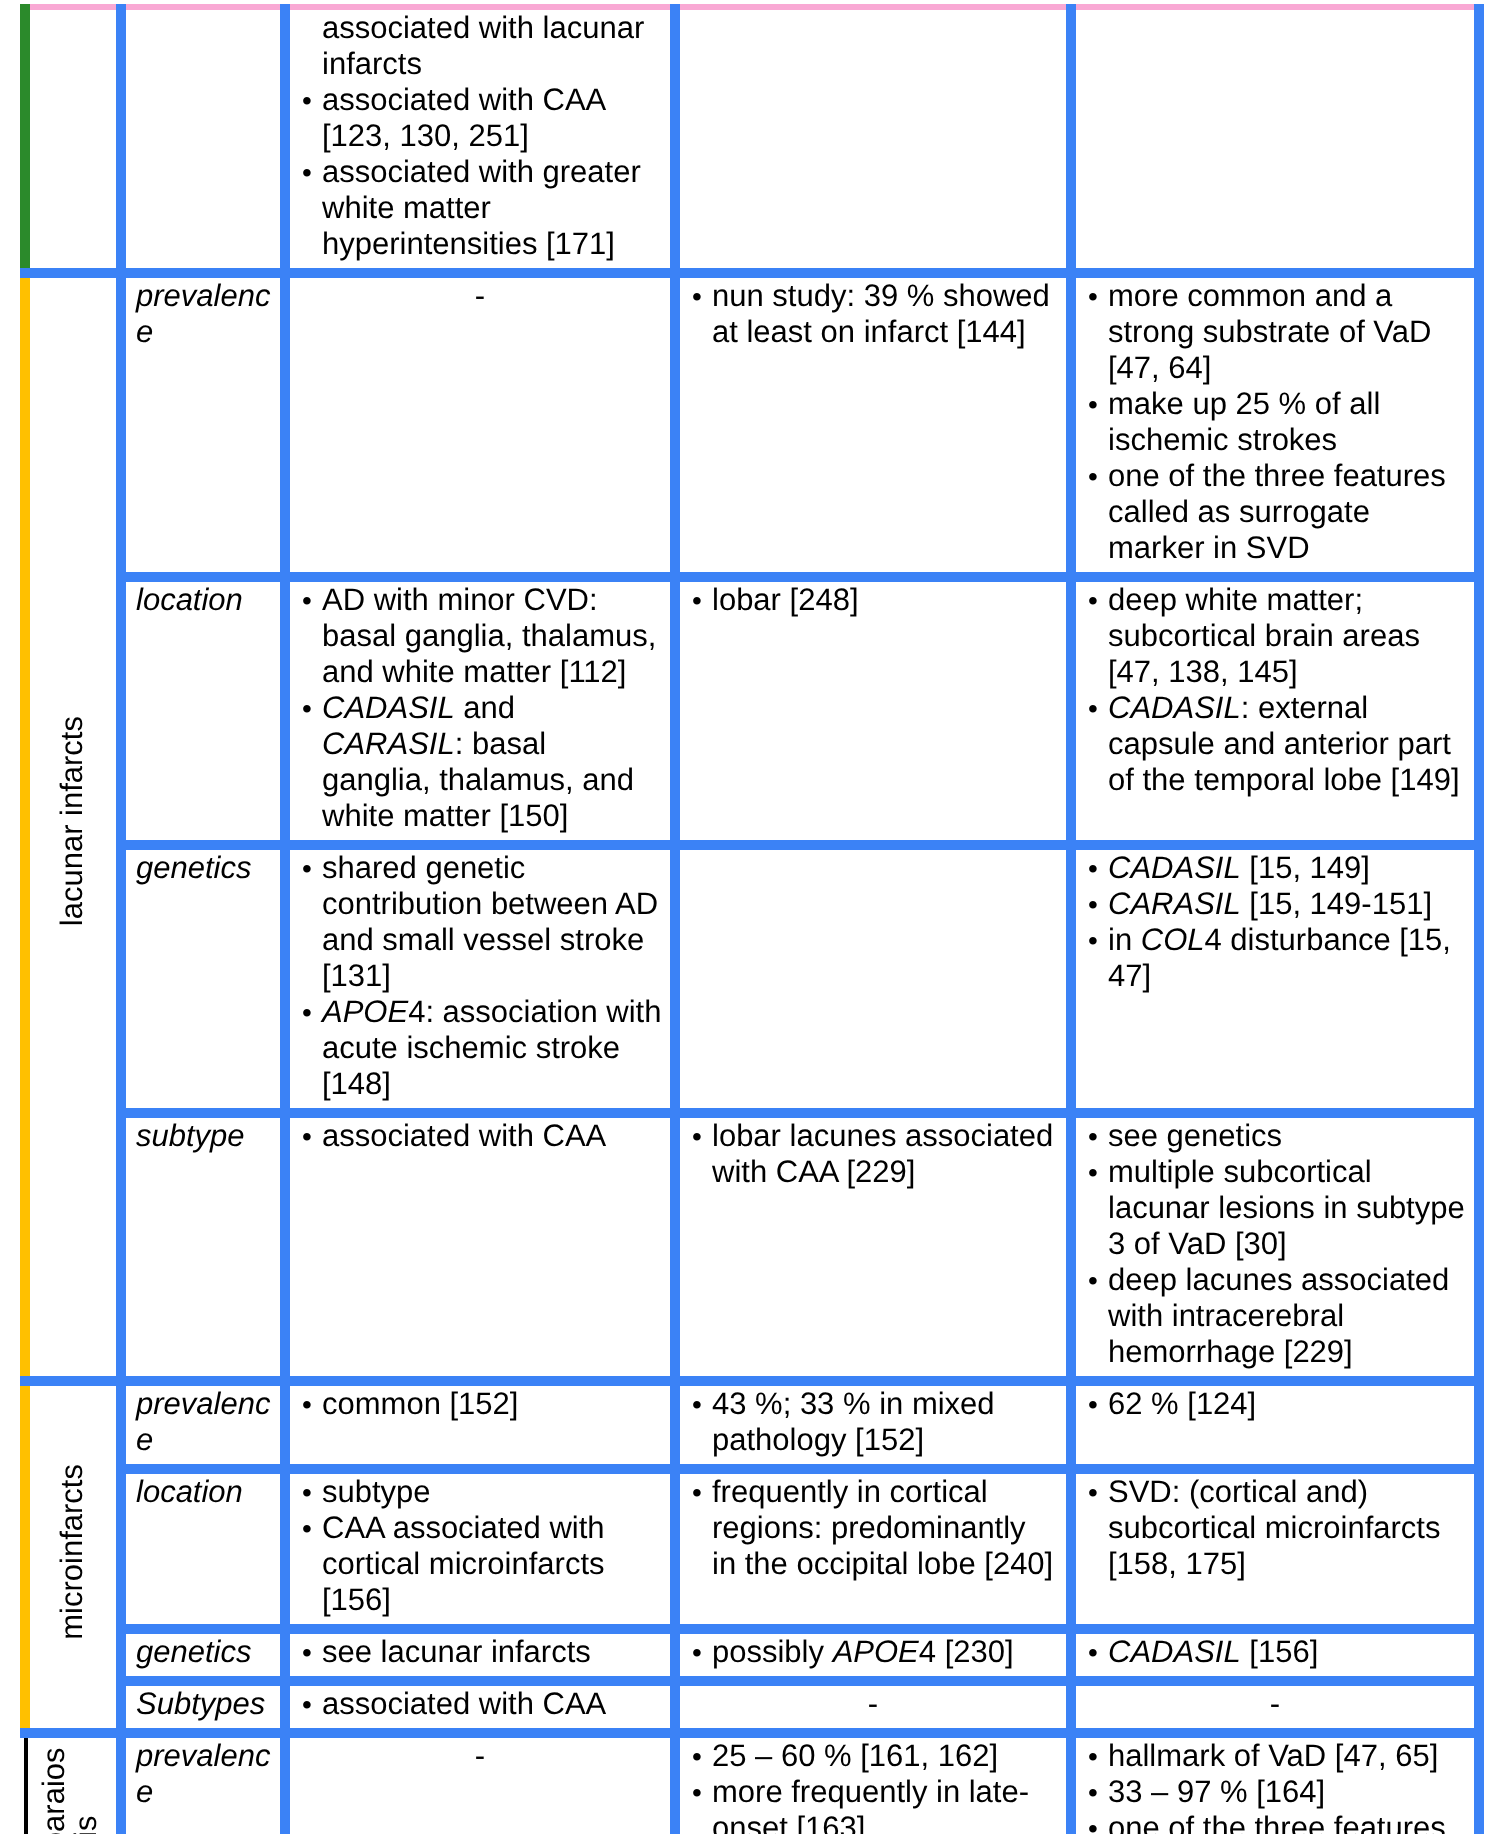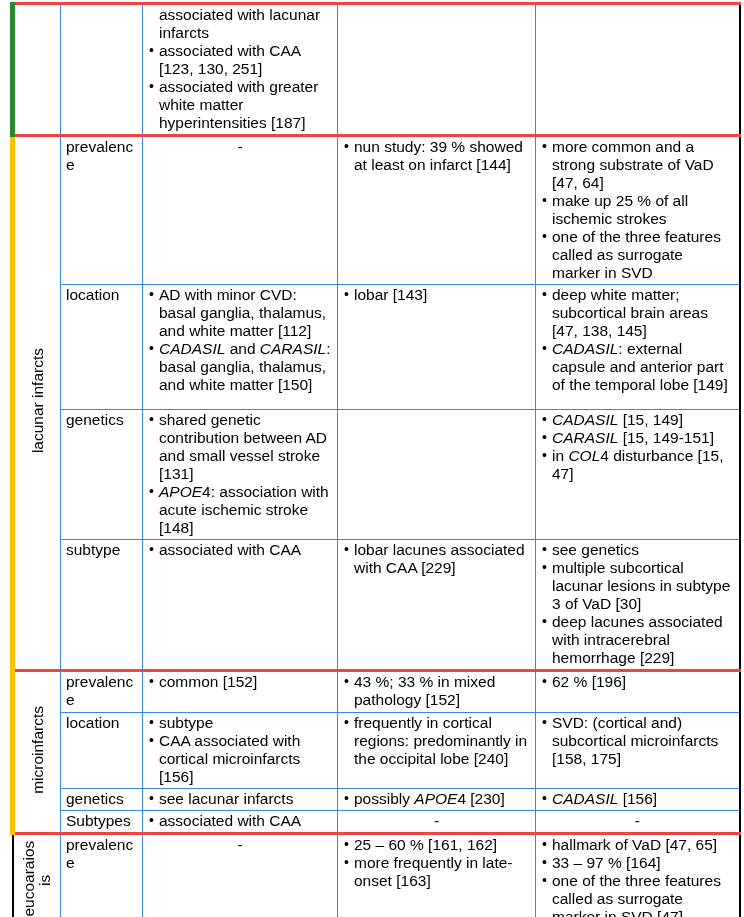--- a/index.html
+++ b/index.html
@@ -14,45 +14,46 @@
   }
   .page { position: absolute; left: 10px; top: 2px; }
 
   table.cmp {
     border-collapse: collapse;
     table-layout: fixed;
     width: 727px;
     border: 2px solid #000;
   }
   td {
-    border: 1px solid #3b82f6;
+    border: 5px solid #3b82f6;
     vertical-align: top;
     padding: 1px 4px 2px 4px;
     overflow: hidden;
   }
-  tr.section-first > td { border-top: 3px solid #ef4444; }
+  tr.section-first > td { border-top: 3px solid #f9a8d4; }
 
   td.label-cell {
     padding: 2px 0;
     text-align: center;
     vertical-align: middle;
   }
   .vlabel {
     display: inline-block;
     writing-mode: vertical-rl;
     transform: rotate(180deg);
     word-break: break-all;
     text-align: center;
     line-height: 16px;
     white-space: normal;
   }
 
   td.attr-cell {
     padding: 1px 2px 2px 5px;
     word-break: break-all;
+    font-style: italic;
   }
 
   td.dash { text-align: center; }
 
   .item { position: relative; padding-left: 12px; }
   .item.b::before {
     content: "\2022";
     position: absolute;
     left: 2px;
     top: -1px;
@@ -71,21 +72,21 @@
       <col style="width:198px">
       <col style="width:204px">
     </colgroup>
     <tbody>
         <tr class="section-first" style="height: 129px;">
           <td class="label-cell" rowspan="1" style="border-left: 5px solid rgb(43, 138, 43);"><span class="vlabel" style="max-height: 117px;"></span></td>
           <td class="attr-cell"></td>
           <td class="body-cell">
             <div class="item nb">associated with lacunar infarcts</div>
             <div class="item b">associated with CAA [123, 130, 251]</div>
-            <div class="item b">associated with greater white matter hyperintensities [187]</div>
+            <div class="item b">associated with greater white matter hyperintensities [171]</div>
           </td>
           <td class="body-cell"></td>
           <td class="body-cell"></td>
         </tr>
         <tr class="section-first" style="height: 146px;">
           <td class="label-cell" rowspan="4" style="border-left: 5px solid rgb(255, 192, 0);"><span class="vlabel" style="max-height: 510px;">lacunar infarcts</span></td>
           <td class="attr-cell">prevalence</td>
           <td class="body-cell dash">-</td>
           <td class="body-cell">
             <div class="item b">nun study: 39 % showed at least on infarct [144]</div>
@@ -96,21 +97,21 @@
             <div class="item b">one of the three features called as surrogate marker in SVD</div>
           </td>
         </tr>
         <tr style="height: 125px;">
           <td class="attr-cell">location</td>
           <td class="body-cell">
             <div class="item b">AD with minor CVD: basal ganglia, thalamus, and white matter [112]</div>
             <div class="item b"><i>CADASIL</i> and <i>CARASIL</i>: basal ganglia, thalamus, and white matter [150]</div>
           </td>
           <td class="body-cell">
-            <div class="item b">lobar [143]</div>
+            <div class="item b">lobar [248]</div>
           </td>
           <td class="body-cell">
             <div class="item b">deep white matter; subcortical brain areas [47, 138, 145]</div>
             <div class="item b"><i>CADASIL</i>: external capsule and anterior part of the temporal lobe [149]</div>
           </td>
         </tr>
         <tr style="height: 125px;">
           <td class="attr-cell">genetics</td>
           <td class="body-cell">
             <div class="item b">shared genetic contribution between AD and small vessel stroke [131]</div>
@@ -140,21 +141,21 @@
         <tr class="section-first" style="height: 42px;">
           <td class="label-cell" rowspan="4" style="border-left: 5px solid rgb(255, 192, 0);"><span class="vlabel" style="max-height: 146px;">microinfarcts</span></td>
           <td class="attr-cell">prevalence</td>
           <td class="body-cell">
             <div class="item b">common [152]</div>
           </td>
           <td class="body-cell">
             <div class="item b">43 %; 33 % in mixed pathology [152]</div>
           </td>
           <td class="body-cell">
-            <div class="item b">62 % [196]</div>
+            <div class="item b">62 % [124]</div>
           </td>
         </tr>
         <tr style="height: 73px;">
           <td class="attr-cell">location</td>
           <td class="body-cell">
             <div class="item b">subtype</div>
             <div class="item b">CAA associated with cortical microinfarcts [156]</div>
           </td>
           <td class="body-cell">
             <div class="item b">frequently in cortical regions: predominantly in the occipital lobe [240]</div>

